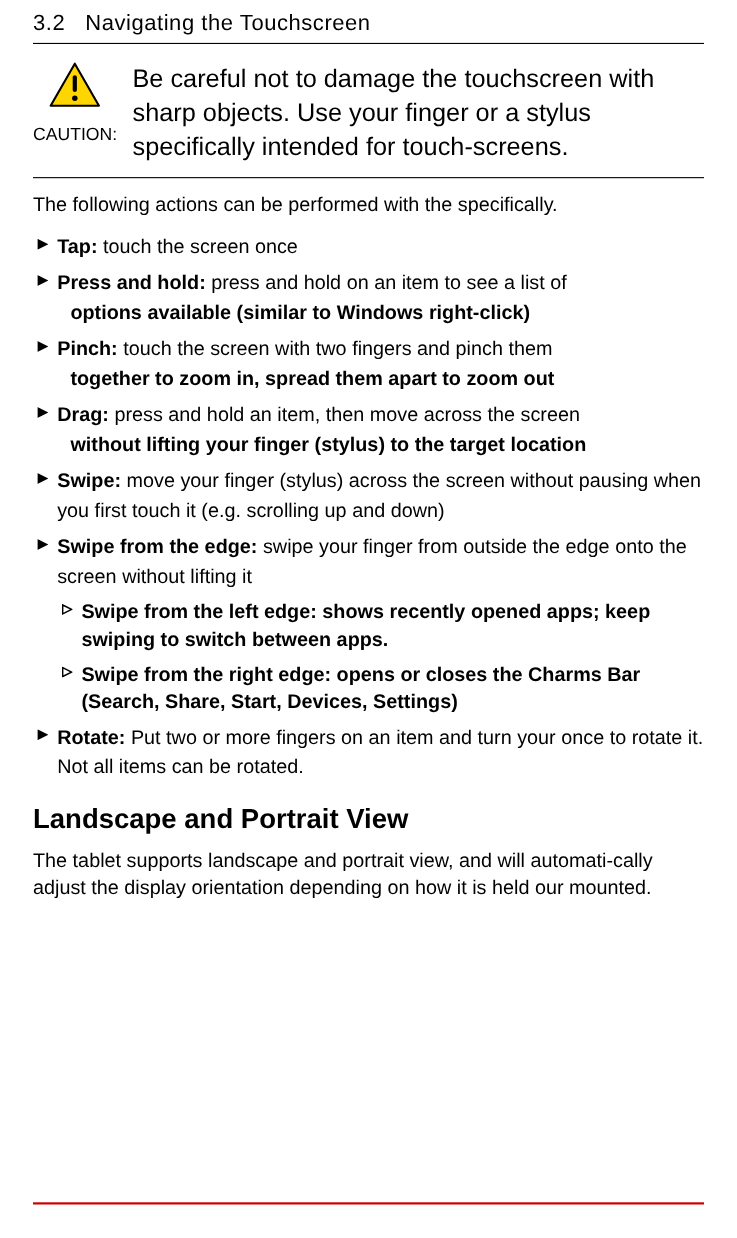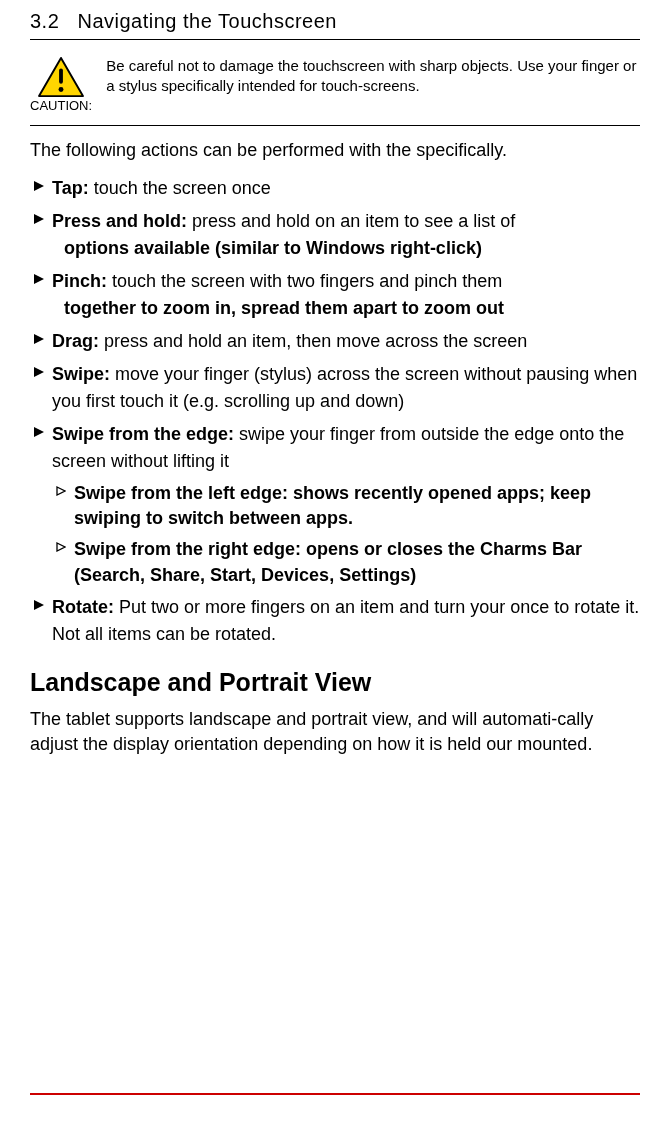--- a/index.html
+++ b/index.html
@@ -32,26 +32,26 @@
       text-align: center;
       margin-right: 14px;
     }
     .caution-icon-wrap svg {
       width: 48px;
       height: 42px;
       display: block;
       margin: 0 auto;
     }
     .caution-label {
-      font-size: 13px;
+      font-size: 16px;
       text-align: center;
-      margin-top: 0;
+      margin-top: 16px;
     }
     .caution-text {
-      font-size: 15px;
+      font-size: 23px;
       line-height: 1.35;
       flex: 1;
     }
     .intro {
       font-size: 18px;
       margin-bottom: 14px;
     }
     .bullet-list {
       list-style: none;
       padding-left: 22px;
@@ -145,20 +145,21 @@
         <polygon points="0,0 10,5 0,10" fill="#000"></polygon>
       </svg>
     <b>Pinch:</b><span> touch the screen with two fingers and pinch them</span>
     <span class="continuation"> together to zoom in, spread them apart to zoom out</span>
   </li>
   <li>
     <svg class="tri" width="10" height="10">
         <polygon points="0,0 10,5 0,10" fill="#000"></polygon>
       </svg>
     <b>Drag:</b><span> press and hold an item, then move across the screen</span>
+    <span class="continuation">without lifting your finger (stylus) to the target location</span>
   </li>
   <li>
     <svg class="tri" width="10" height="10">
         <polygon points="0,0 10,5 0,10" fill="#000"></polygon>
       </svg>
     <b>Swipe:</b><span> move your finger (stylus) across the screen without pausing when you first touch it (e.g. scrolling up and down)</span>
   </li>
   <li>
     <svg class="tri" width="10" height="10">
         <polygon points="0,0 10,5 0,10" fill="#000"></polygon>

